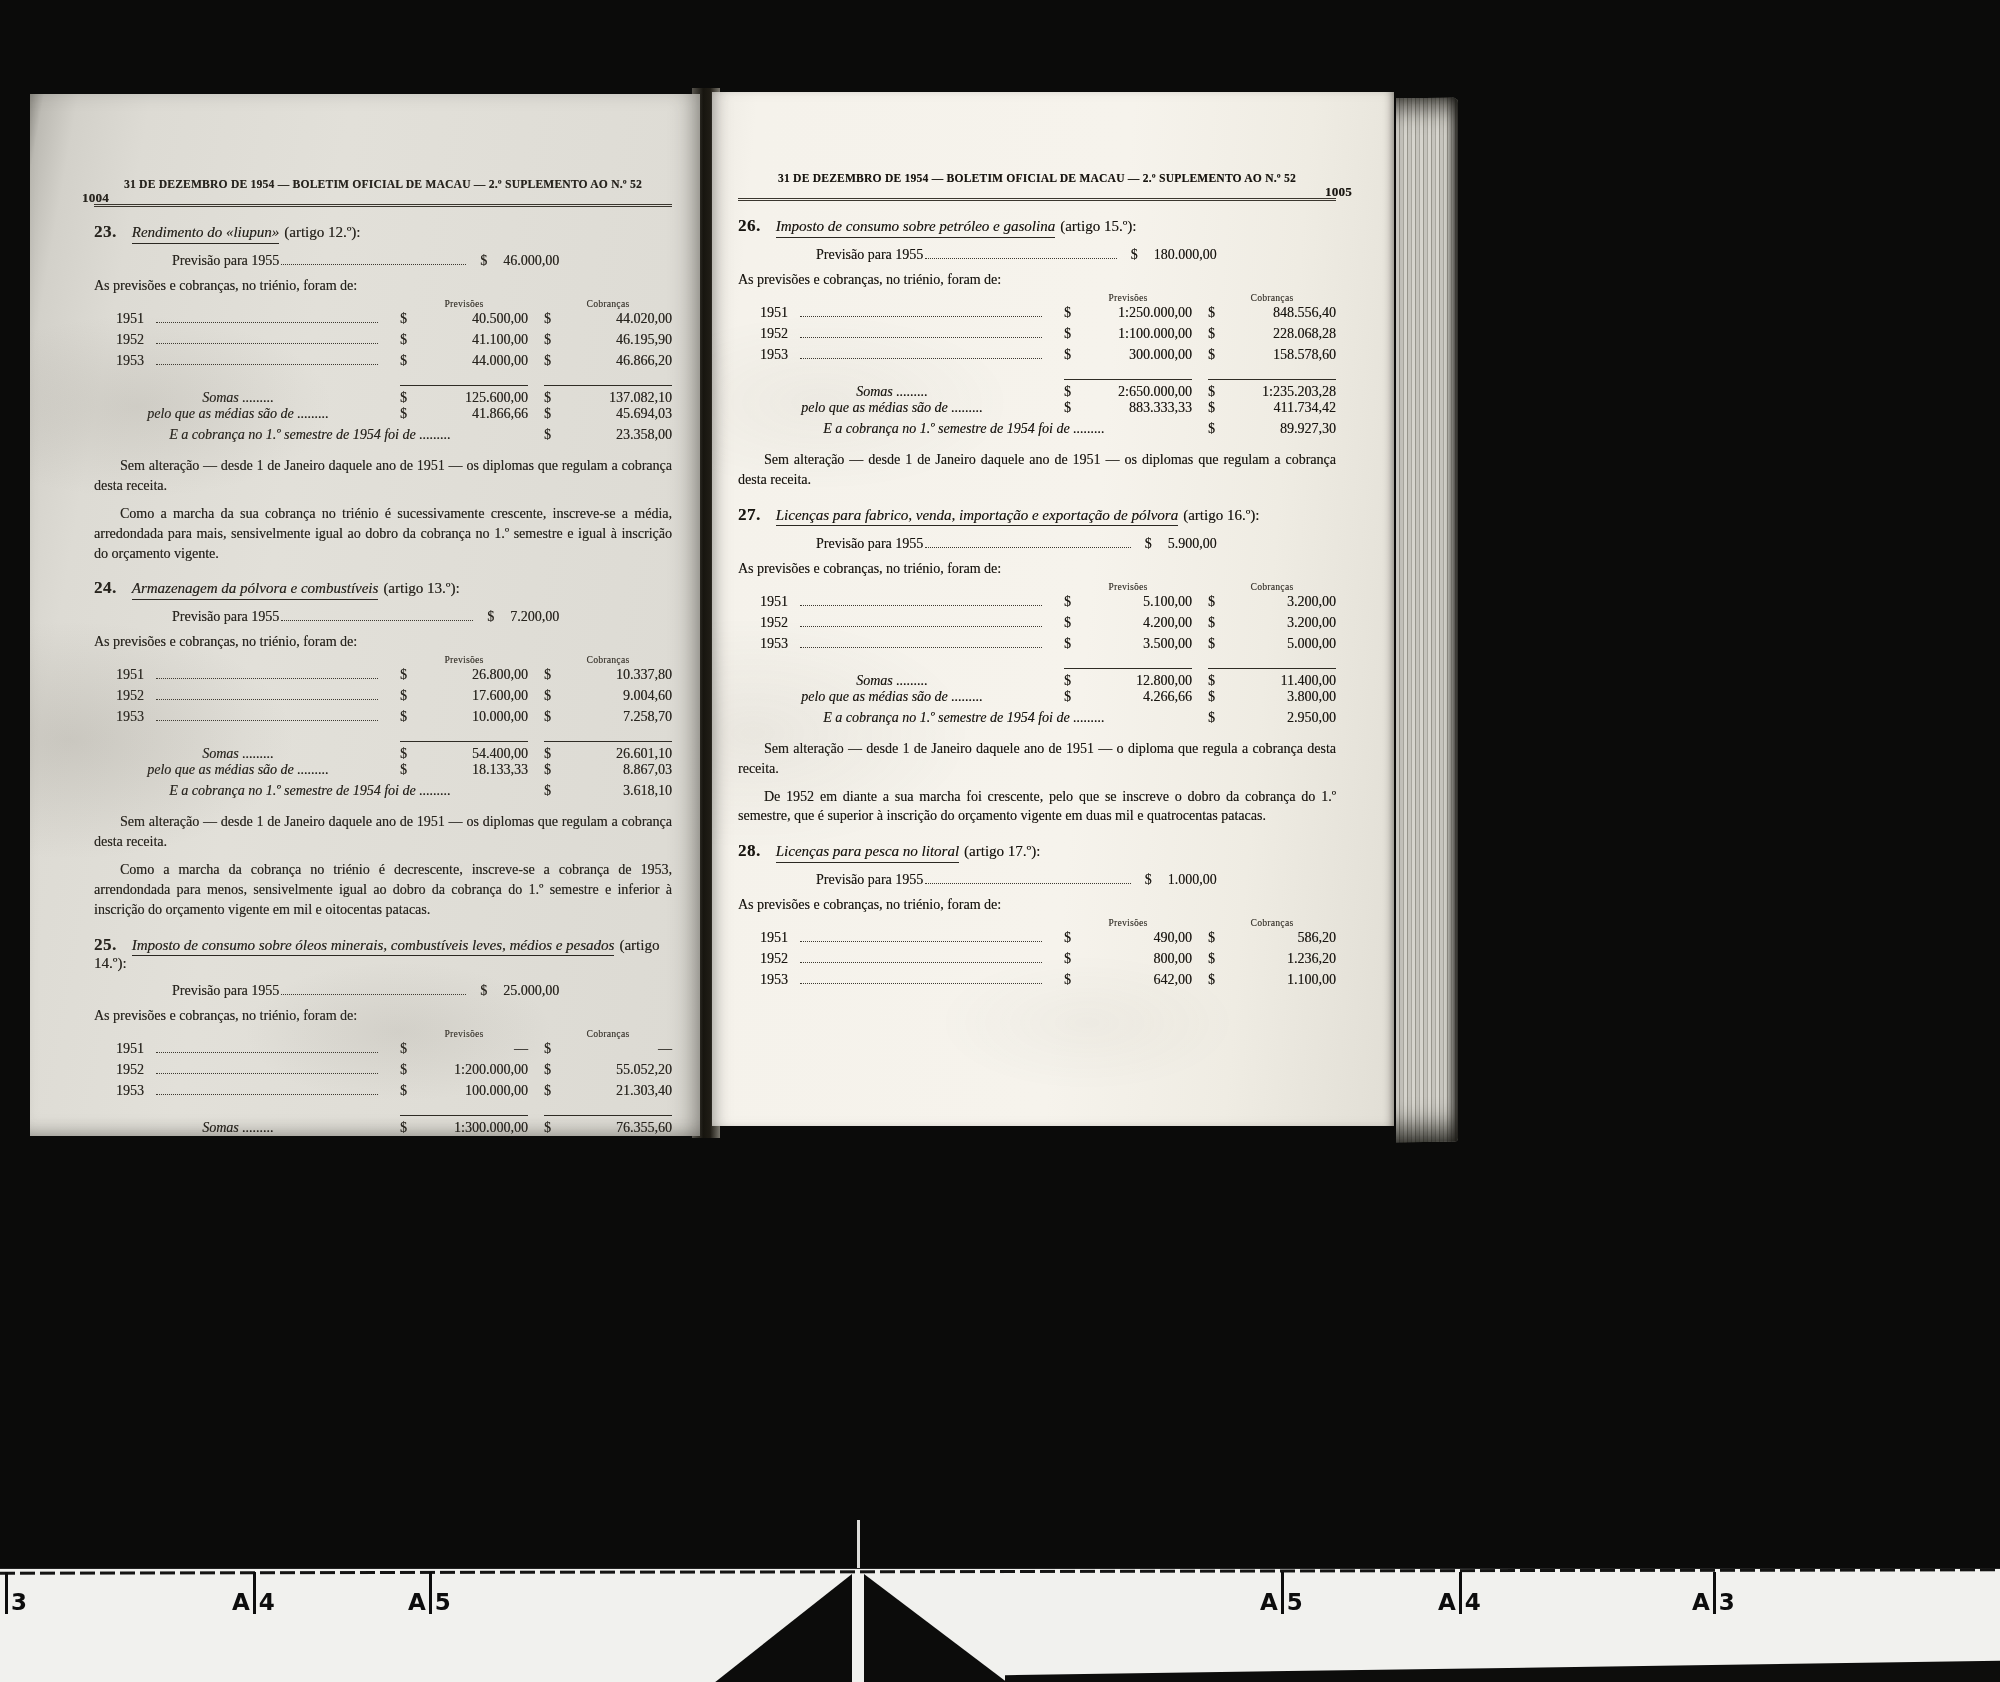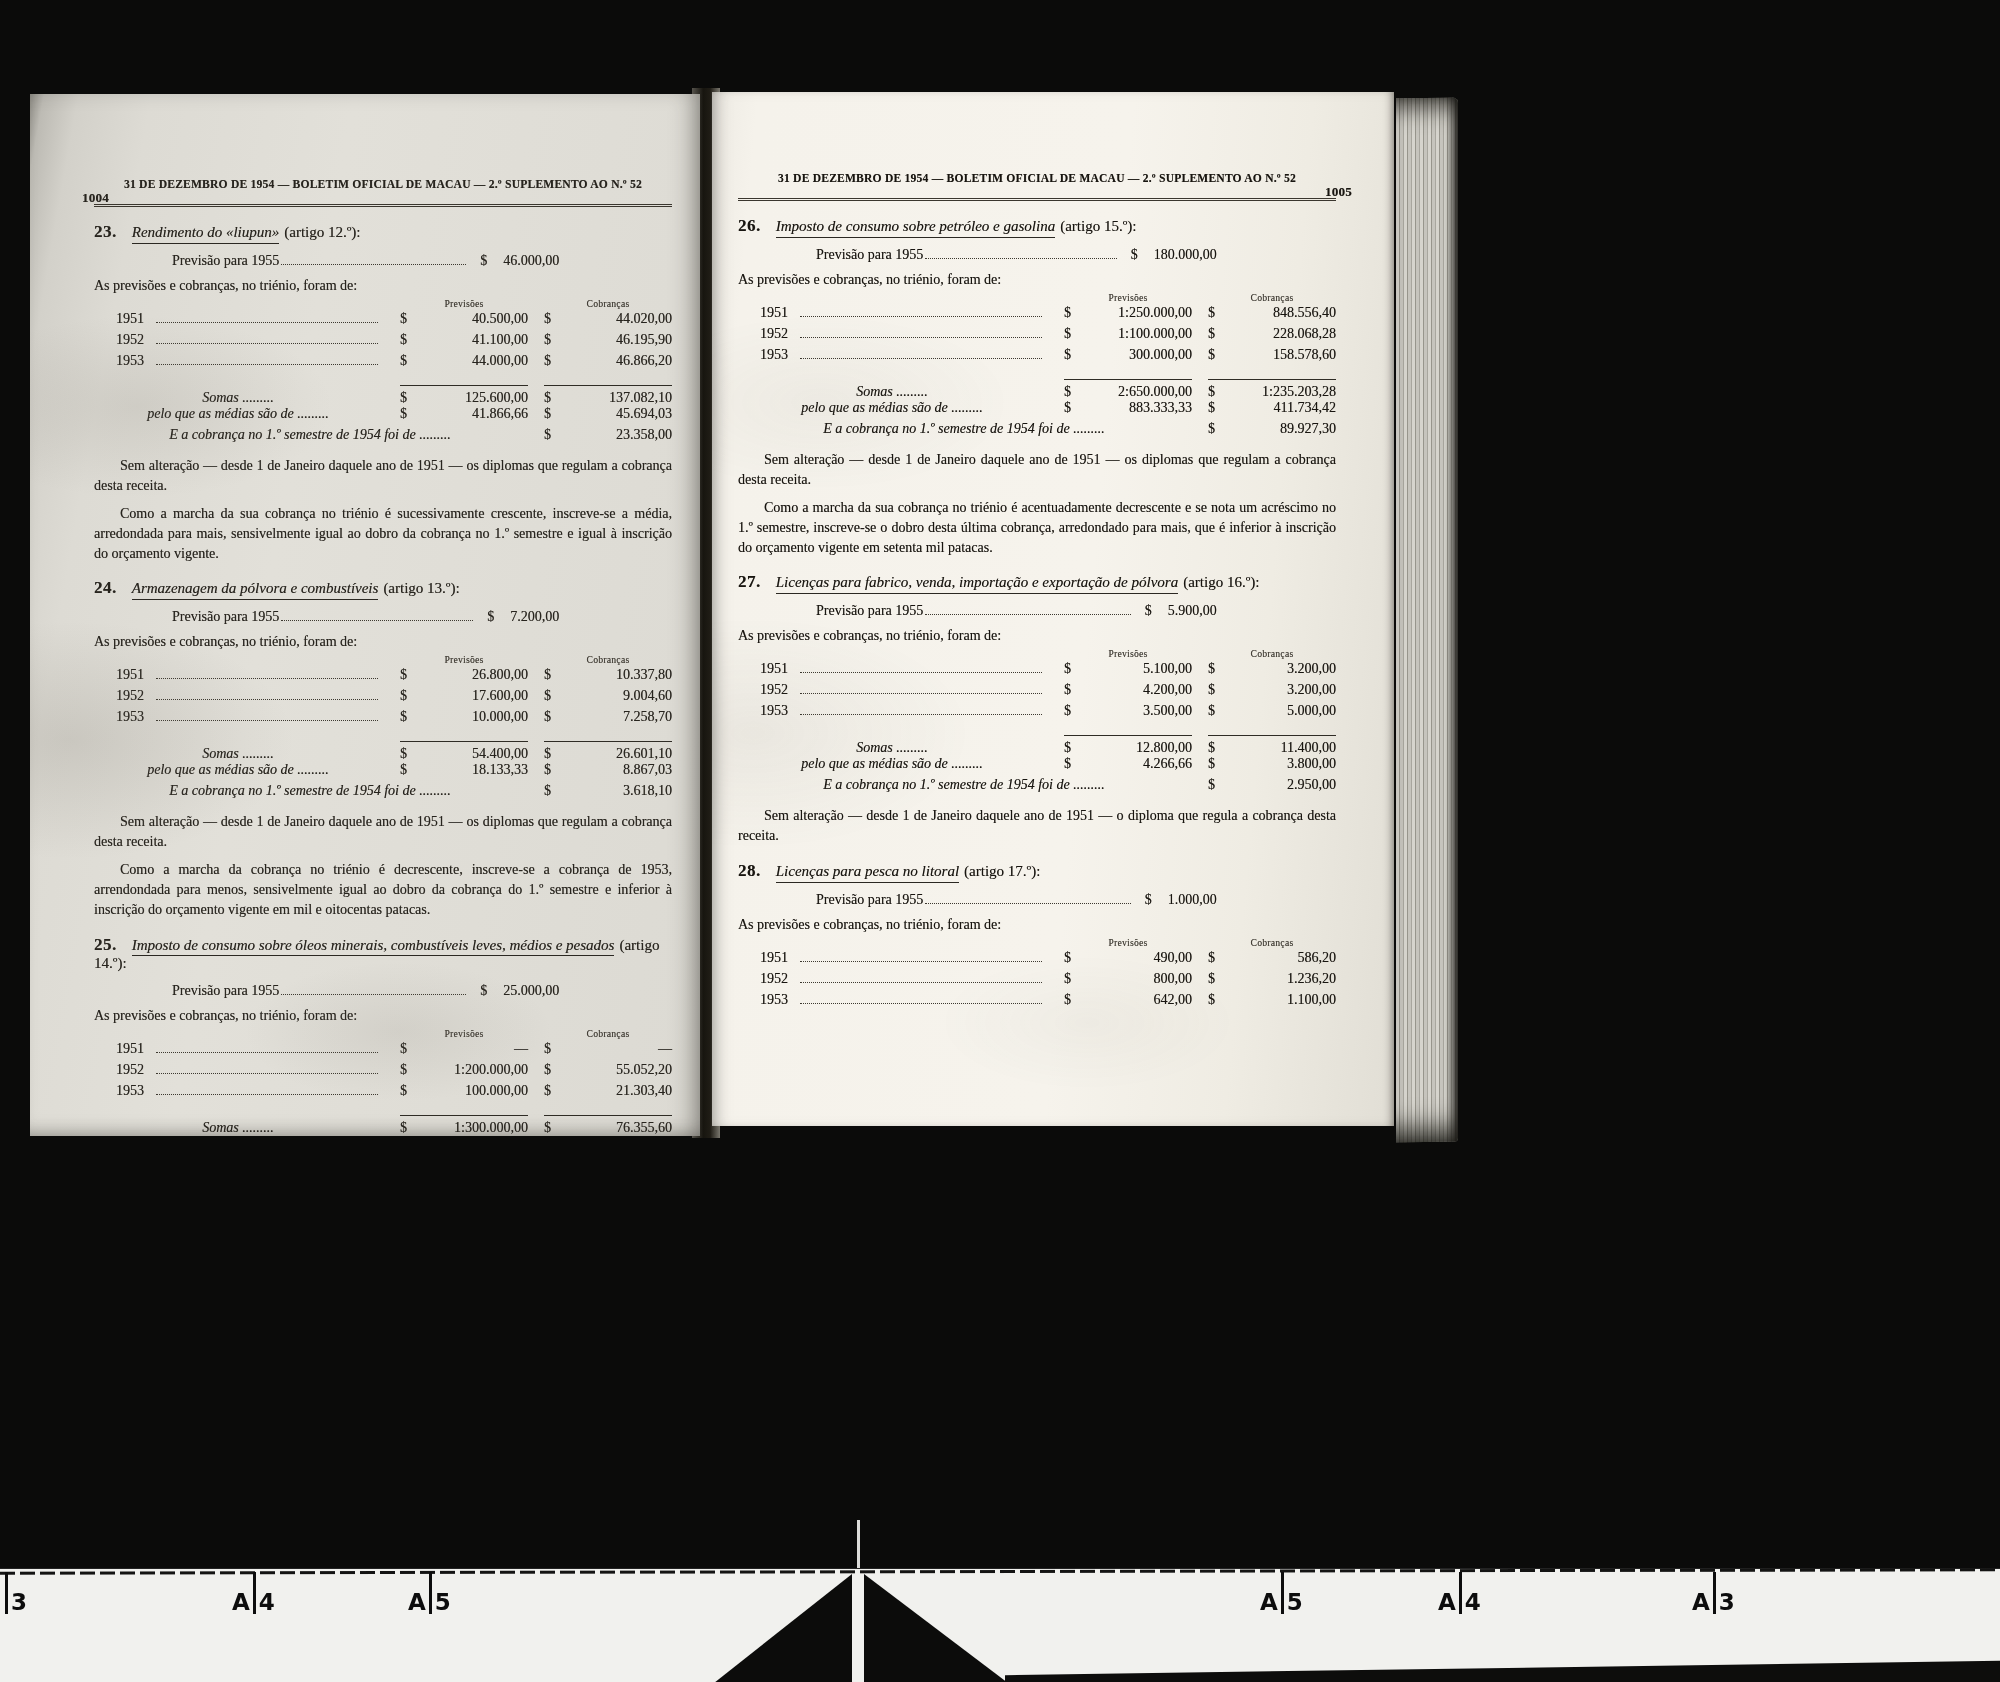--- a/index.html
+++ b/index.html
@@ -448,21 +448,20 @@
         </div>
         <div class="trow">
           <span class="rlab">E a cobrança no 1.º semestre de 1954 foi de .........</span>
           <span class="agrp">
               <span class="cur">$</span>
               <span class="amt">89.927,30</span>
             </span>
         </div>
       </div>
       <p class="para">Sem alteração — desde 1 de Janeiro daquele ano de 1951 — os diplomas que regulam a cobrança desta receita.</p>
-      <p class="para">Como a marcha da sua cobrança no triénio é acentuadamente decrescente e se nota um acréscimo no 1.º semestre, inscreve-se o dobro desta última cobrança, arredondado para mais, que é inferior à inscrição do orçamento vigente em setenta mil patacas.</p>
     </section>
 
     <section class="sec">
       <div class="sec-head">
         <span class="sec-num">27.</span><span class="sec-title">Licenças para fabrico, venda, importação e exportação de pólvora</span><span class="sec-art">(artigo 16.º):</span>
       </div>
       <div class="prev-line">
         <span>Previsão para 1955</span>
         <span class="leader"></span>
         <span class="cur pc">$</span>
@@ -535,20 +534,21 @@
         </div>
         <div class="trow">
           <span class="rlab">E a cobrança no 1.º semestre de 1954 foi de .........</span>
           <span class="agrp">
               <span class="cur">$</span>
               <span class="amt">2.950,00</span>
             </span>
         </div>
       </div>
       <p class="para">Sem alteração — desde 1 de Janeiro daquele ano de 1951 — o diploma que regula a cobrança desta receita.</p>
+      <p class="para">De 1952 em diante a sua marcha foi crescente, pelo que se inscreve o dobro da cobrança do 1.º semestre, que é superior à inscrição do orçamento vigente em duas mil e quatrocentas patacas.</p>
     </section>
 
     <section class="sec">
       <div class="sec-head">
         <span class="sec-num">28.</span><span class="sec-title">Licenças para pesca no litoral</span><span class="sec-art">(artigo 17.º):</span>
       </div>
       <div class="prev-line">
         <span>Previsão para 1955</span>
         <span class="leader"></span>
         <span class="cur pc">$</span>

